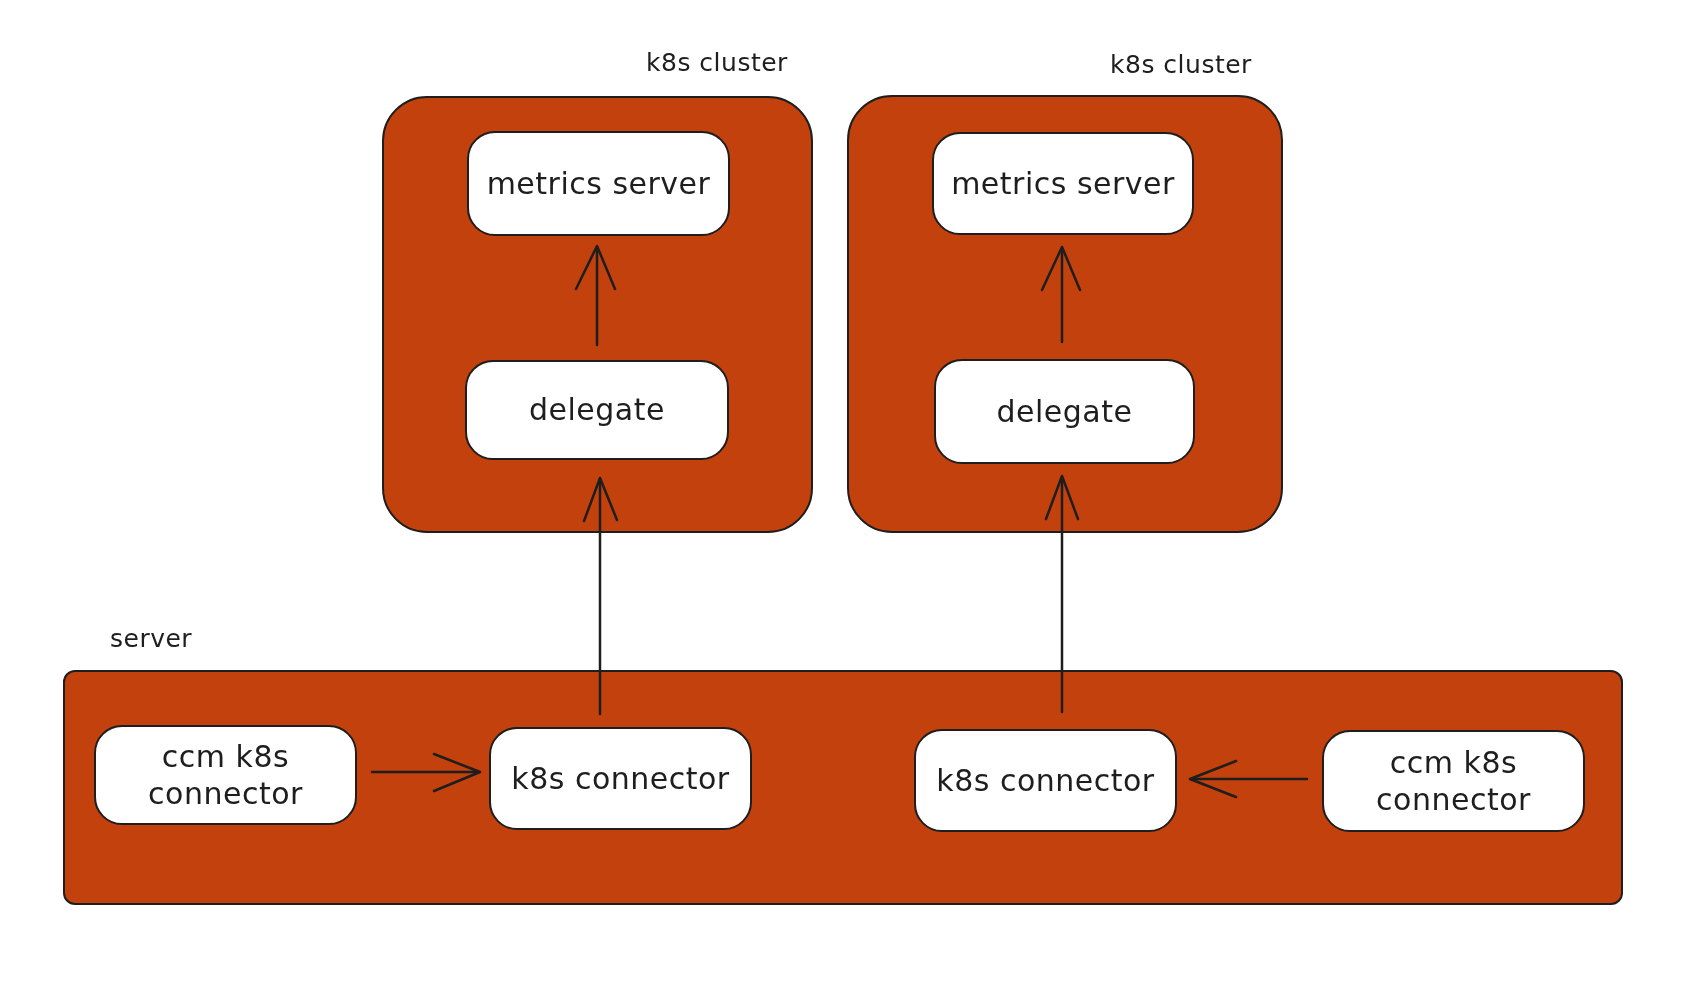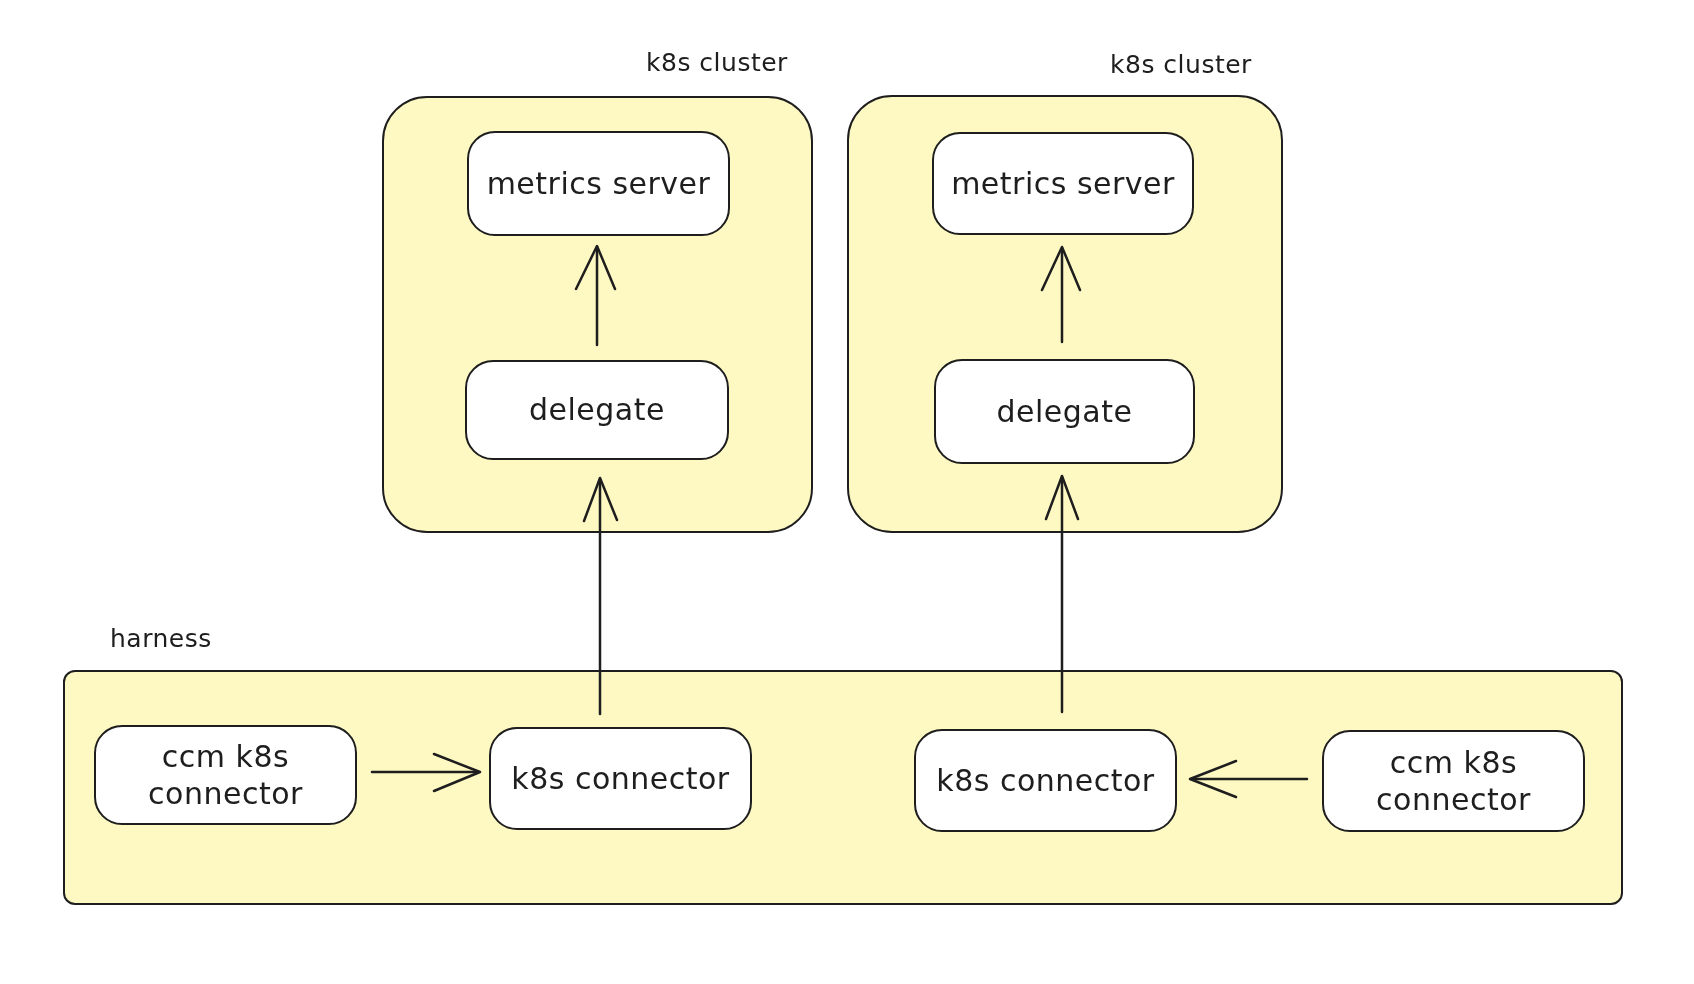--- a/index.html
+++ b/index.html
@@ -12,21 +12,21 @@
     position: relative;
     width: 1694px;
     height: 984px;
     background: #ffffff;
     overflow: hidden;
   }
   .container-box {
     position: absolute;
     border: 2.5px solid #1e1e1e;
     border-radius: 45px;
-    background: #fef9c3;
+    background: #c2410c;
   }
   .node-box {
     position: absolute;
     border: 2.5px solid #1e1e1e;
     border-radius: 28px;
     background: #ffffff;
     display: flex;
     align-items: center;
     justify-content: center;
     text-align: center;
@@ -77,21 +77,21 @@
     stroke-linejoin: round;
   }
 </style>
 </head>
 <body>
 
 <div class="canvas">
 
   <div class="floating-label cluster-1-label">k8s cluster</div>
   <div class="floating-label cluster-2-label">k8s cluster</div>
-  <div class="floating-label harness-label">harness</div>
+  <div class="floating-label harness-label">server</div>
 
   <div class="container-box cluster-1">
     <div class="node-box metrics-1">metrics server</div>
     <div class="node-box delegate-1">delegate</div>
   </div>
 
   <div class="container-box cluster-2">
     <div class="node-box metrics-2">metrics server</div>
     <div class="node-box delegate-2">delegate</div>
   </div>

